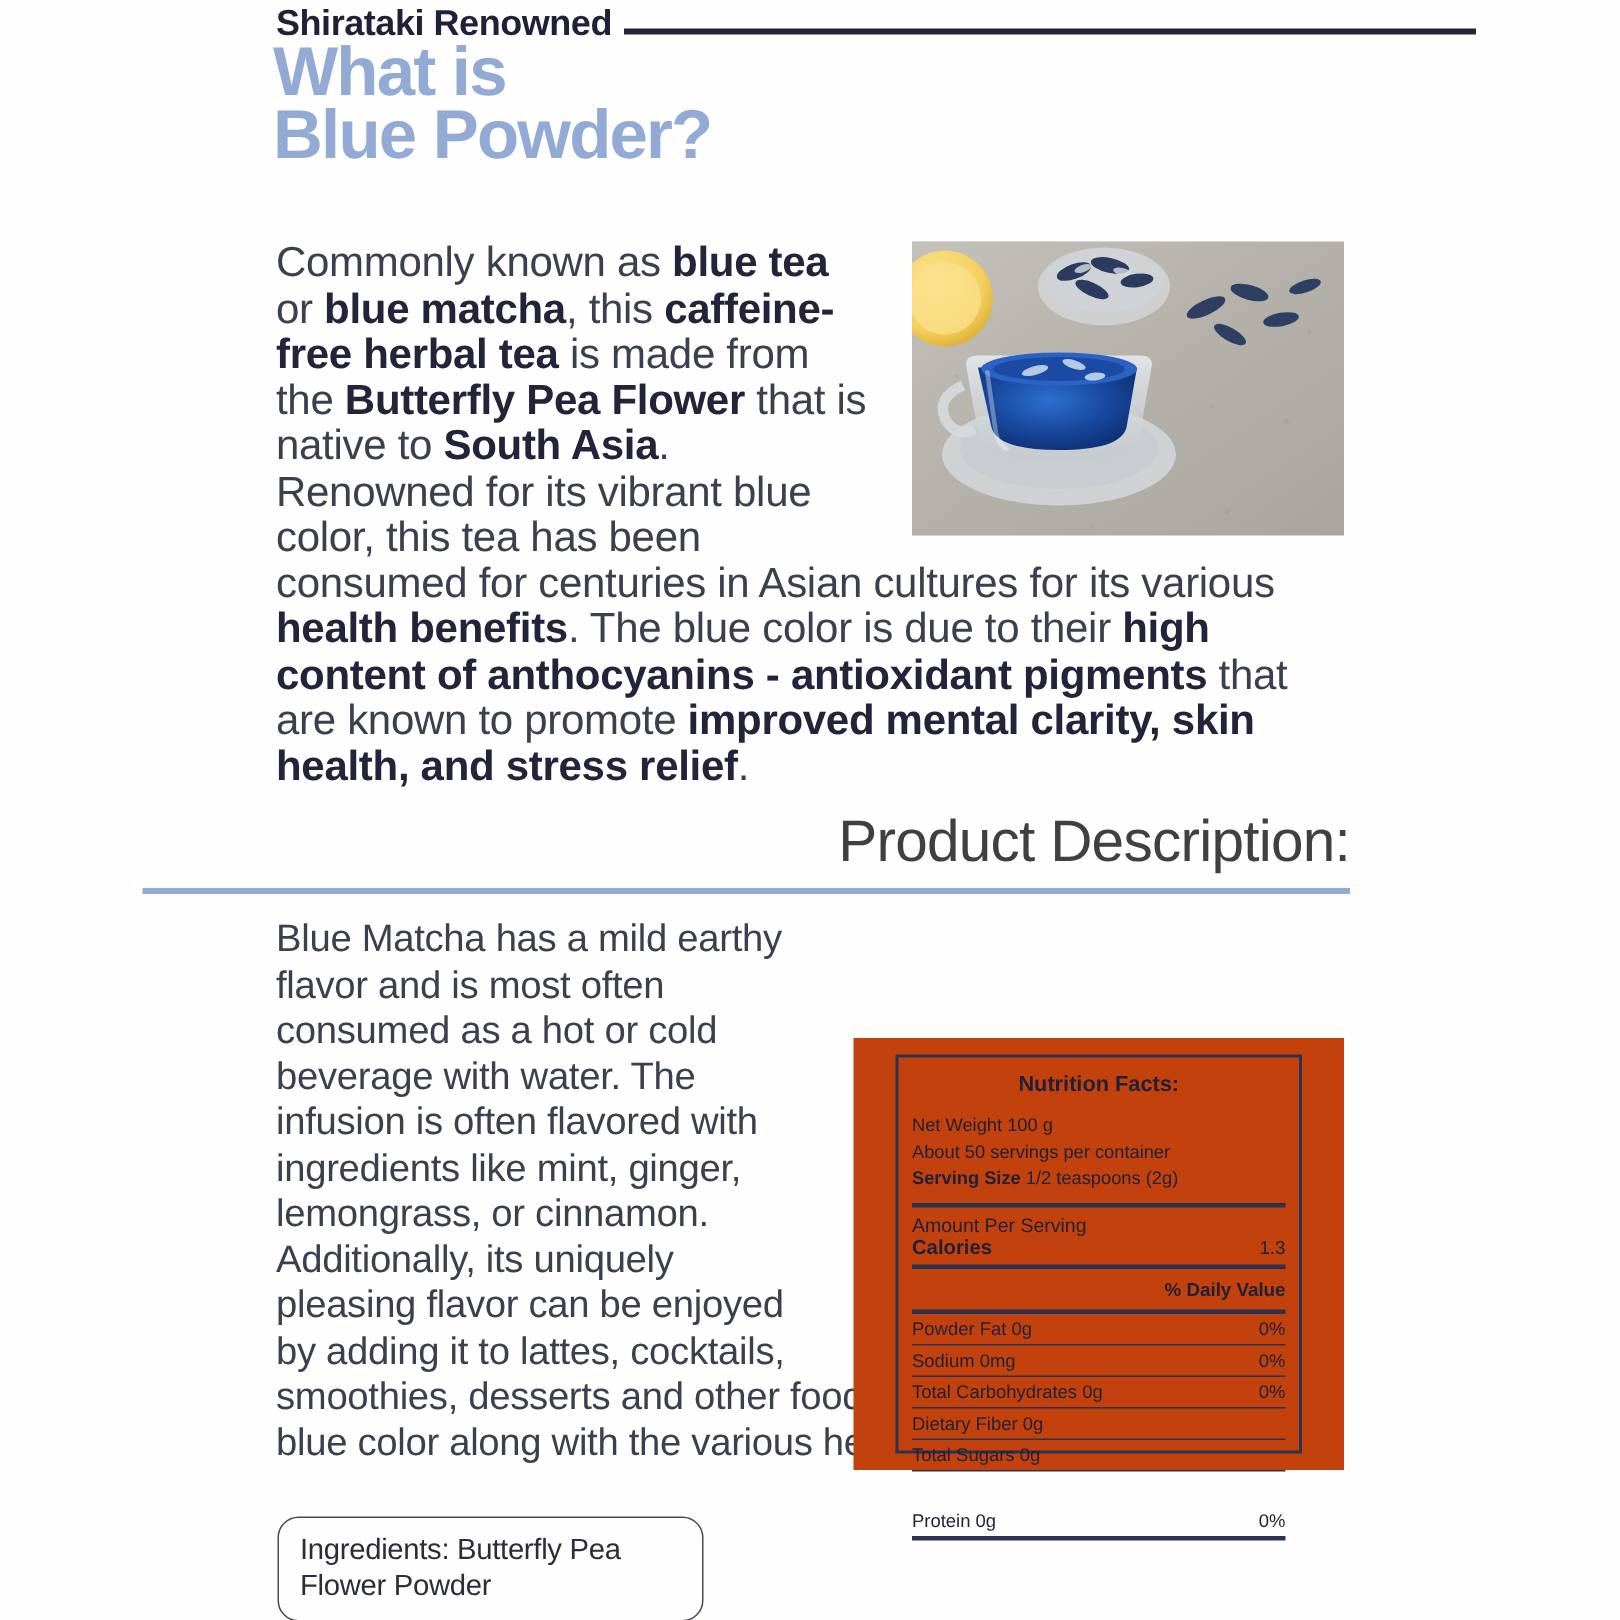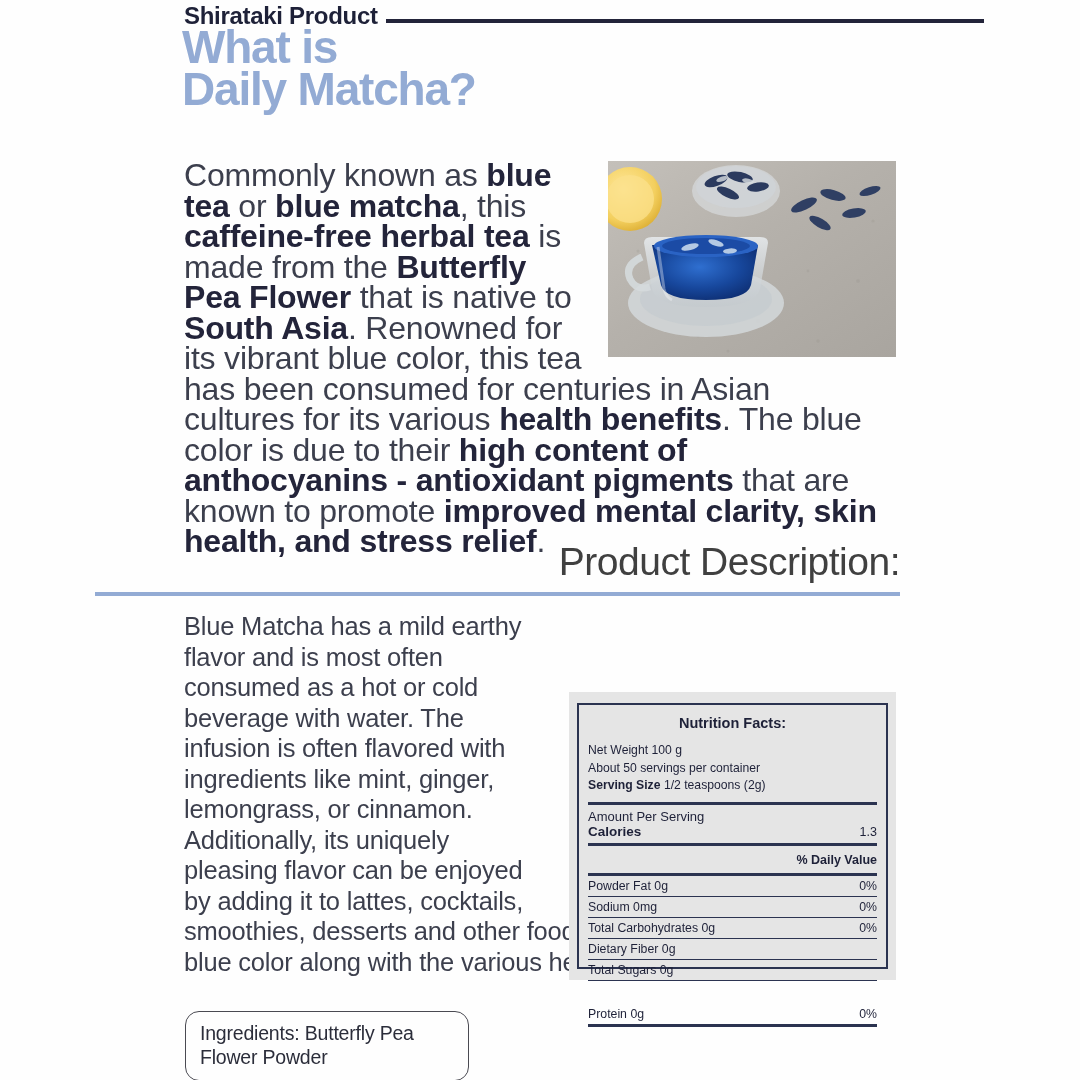--- a/index.html
+++ b/index.html
@@ -71,21 +71,21 @@
     background: #b9b4ae;
   }
   .photo svg { display: block; }
 
   
   .intro {
     position: absolute;
     left: 184px;
     top: 160px;
     width: 700px;
-    font-size: 32px;
+    font-size: 28px;
     line-height: 30.5px;
     color: #3c3f4d;
     letter-spacing: -0.2px;
   }
   .intro b { color: #23243a; font-weight: bold; }
   .intro .shape {
     float: right;
     width: 300px;
     height: 205px;
     shape-outside: content-box;
@@ -130,23 +130,23 @@
     shape-outside: content-box;
   }
 
   
   .nutrition {
     position: absolute;
     left: 569px;
     top: 692px;
     width: 327px;
     height: 288px;
-    background: #e5e5e5;
+    background: #c2410c;
     box-sizing: border-box;
-    padding: 11px 8px;
+    padding: 11px 28px;
   }
   .nutrition-inner {
     border: 2px solid #2b3350;
     height: 100%;
     box-sizing: border-box;
     padding: 0 9px;
     display: flex;
     flex-direction: column;
   }
   .nf-title {
@@ -222,27 +222,27 @@
     color: #2b2d3a;
     letter-spacing: -0.2px;
   }
 </style>
 </head>
 <body>
 
 <div class="page">
 
   <div class="brand-row">
-    <span class="brand-name">Shirataki Product</span>
+    <span class="brand-name">Shirataki Renowned</span>
     <span class="brand-rule"></span>
   </div>
 
   <div class="title">
     <span class="title-line">What is</span>
-    <span class="title-line">Daily Matcha?</span>
+    <span class="title-line">Blue Powder?</span>
   </div>
 
   <div class="photo">
     <svg width="288" height="196" viewBox="0 0 288 196">
       <defs>
         <linearGradient id="stone" x1="0" y1="0" x2="1" y2="1">
           <stop offset="0%" stop-color="#c4c0ba"></stop>
           <stop offset="45%" stop-color="#b5b1ab"></stop>
           <stop offset="100%" stop-color="#a9a59f"></stop>
         </linearGradient>

